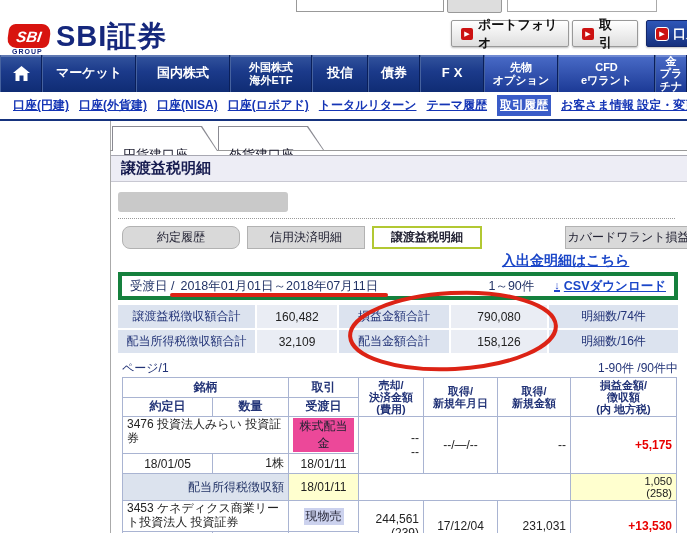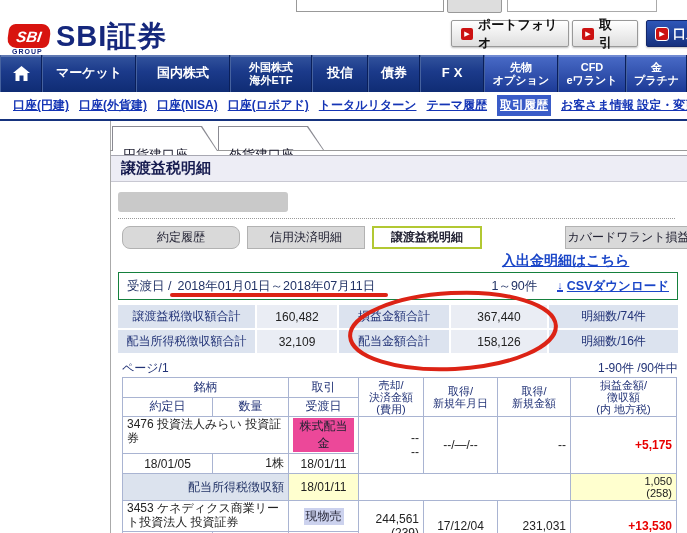--- a/index.html
+++ b/index.html
@@ -68,21 +68,21 @@
   .tb-btn { position:absolute; top:226px; height:23px; background:#d9d9d9; border:1px solid #b2b2b2;
             font-size:12px; color:#223; text-align:center; line-height:21px; cursor:pointer; }
   .tb1 { left:122px; width:118px;border-radius:8px; }
   .tb2 { left:247px; width:118px; }
   .tb3 { left:372px; width:110px; background:#fff; border:2px solid #b2c832; line-height:19px; font-weight:bold; }
   .tb4 { left:565px; width:127px; }
   .io-link { position:absolute; left:502px; top:252px; font-size:14px; font-weight:bold; color:#1a46c8;
              text-decoration:underline; cursor:pointer; }
 
   
-  .filter { position:absolute; left:118px; top:272px; width:560px; height:28px; border:1px solid #15803d;
+  .filter { position:absolute; left:118px; top:272px; width:560px; height:28px; border:4px solid #15803d;
             display:flex; align-items:center; padding:0 8px; font-size:12.5px; color:#223366; }
   .filter .range { margin-left:6px; }
   .filter .count { margin-left:auto; margin-right:20px; }
   .dl-icon { color:#2244cc; font-weight:bold; font-size:11px; line-height:9px; border-bottom:2px solid #2244cc;
              margin-right:4px; }
   .csv-link { color:#1a46c8; font-weight:bold; text-decoration:underline; cursor:pointer; }
   .red-underline { position:absolute; left:170px; top:293px; width:218px; height:4px; background:#dc2315; border-radius:2px; }
 
   
   .summary { position:absolute; left:118px; top:305px; width:560px; display:grid;
@@ -92,21 +92,21 @@
   .s-value { background:#eaedf4; color:#222; }
   .s-detail { background:#dce3ef; color:#223377; }
 
   .pager-left  { position:absolute; left:122px; top:360px; font-size:12px; color:#223377; }
   .pager-right { position:absolute; right:9px; top:360px; font-size:12px; color:#223377; }
 
   
   table.dtable { position:absolute; left:122px; top:377px; width:554px; border-collapse:collapse;
                  table-layout:fixed; font-size:12px; color:#222; }
   .dtable th, .dtable td { border:1px solid #a9b4d2; padding:1px 4px; overflow:hidden; }
-  .dtable thead th { color:#223377; font-weight:normal; text-align:center; white-space:pre-line; line-height:1.1;margin-top:36px; }
+  .dtable thead th { color:#223377; font-weight:bold; text-align:center; white-space:pre-line; line-height:1.1;margin-top:36px; }
   .dtable thead th.sm { font-size:11px; }
   .name-cell { vertical-align:top; line-height:1.15; padding:1px 3px; }
   .badge-cell { text-align:center; }
   .badge { display:inline-block; padding:0 2px; color:#223; }
   .badge.green { background:#ec4899; }
   .badge.purple { background:#ccd2ee; }
   .sell-cell { text-align:right; white-space:pre-line; line-height:1.2; }
   .num { text-align:right; }
   .center { text-align:center; }
   .pl { color:#e80000; font-weight:bold; text-align:right; }
@@ -152,21 +152,21 @@
     </div>
     <div class="nav-item" style="width:94px;">マーケット</div>
     <div class="nav-item" style="width:94px;">国内株式</div>
     <div class="nav-item small" style="width:82px;">外国株式
 海外ETF</div>
     <div class="nav-item" style="width:56px;">投信</div>
     <div class="nav-item" style="width:52px;">債券</div>
     <div class="nav-item fx" style="width:64px;">FX</div>
     <div class="nav-item small lite" style="width:74px;">先物
 オプション</div>
-    <div class="nav-item small lite" style="width:68px;">CFD
+    <div class="nav-item small lite" style="width:97px;">CFD
 eワラント</div>
     <div class="nav-item small lite" style="flex:1;">金
 プラチナ</div>
   </div>
 
   <div class="subnav">
     <a>口座(円建)</a>
       <span class="sep"></span>
     <a>口座(外貨建)</a>
       <span class="sep"></span>
@@ -214,21 +214,21 @@
     <span class="count">1～90件</span>
     <span class="dl-icon">↓</span>
     <a class="csv-link">CSVダウンロード</a>
   </div>
   <div class="red-underline"></div>
 
   <div class="summary">
     <div class="s-label">譲渡益税徴収額合計</div>
     <div class="s-value">160,482</div>
     <div class="s-label">損益金額合計</div>
-    <div class="s-value">367,440</div>
+    <div class="s-value">790,080</div>
     <div class="s-detail">明細数/74件</div>
     <div class="s-label">配当所得税徴収額合計</div>
     <div class="s-value">32,109</div>
     <div class="s-label">配当金額合計</div>
     <div class="s-value">158,126</div>
     <div class="s-detail">明細数/16件</div>
   </div>
 
   <div class="pager-left">ページ/1</div>
   <div class="pager-right">1-90件 /90件中</div>

